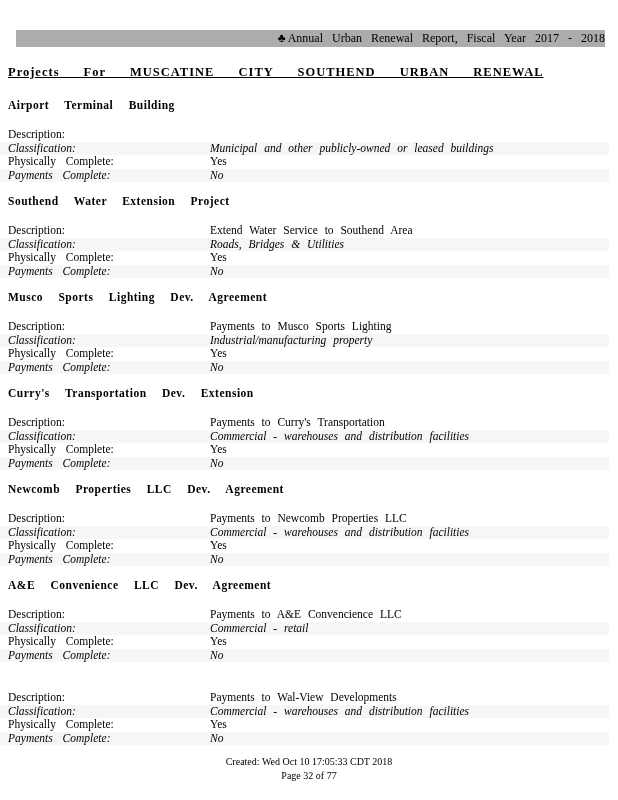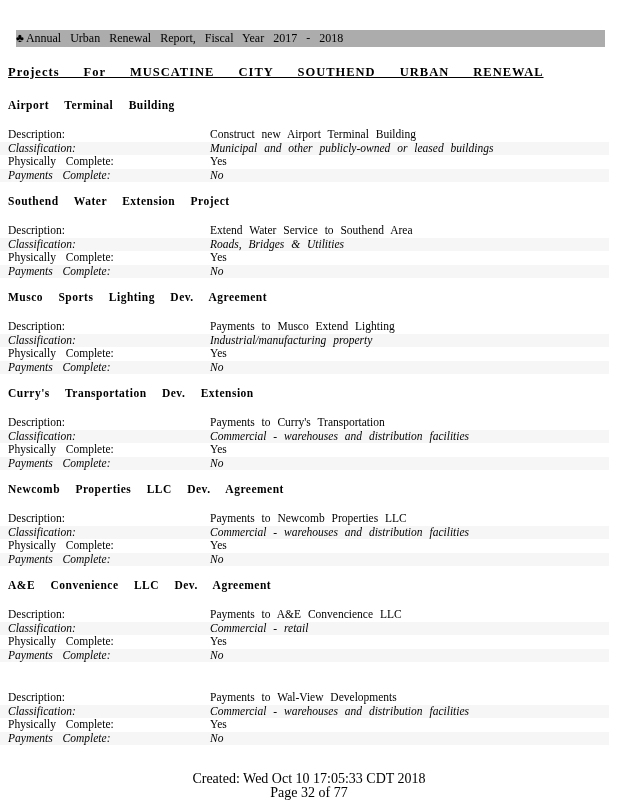--- a/index.html
+++ b/index.html
@@ -10,21 +10,21 @@
     font-family: "Liberation Serif", "DejaVu Serif", serif;
     color: #000000;
     overflow: hidden;
   }
   .page { position: absolute; inset: 0; width: 618px; height: 800px; background: #ffffff; }
 
   .titlebar {
     position: absolute; top: 30px; left: 16px;
     width: 589px; height: 17px;
     background: var(--titlebar-bg, #acacac);
-    text-align: left;
+    text-align: right;
     font-size: 12px; line-height: 17px;
     word-spacing: 6px;
     white-space: nowrap;
   }
   .titlebar .club { font-size: 12px; margin-right: 2px; letter-spacing: 0; word-spacing: 0; }
 
   .page-title {
     position: absolute; top: 65px; left: 8px;
     font-size: 12.5px; font-weight: bold;
     letter-spacing: 1px; word-spacing: 20px;
@@ -45,43 +45,42 @@
     display: flex; width: 609px; height: 13.5px;
     font-size: 11.5px; line-height: 13.5px;
     white-space: nowrap;
     gap: 40px;
   }
   .row.alt { background: var(--row-alt-bg, #f6f6f6); font-style: italic; }
   .row .lbl { flex: none; width: 170px; padding-left: 8px; word-spacing: 7px; }
   .row .val { word-spacing: 4px; }
 
   .footer {
-    position: absolute; top: 772px; left: 0; width: 618px;
-    text-align: center; font-size: 14px; line-height: 14px;
+    position: absolute; top: 755px; left: 0; width: 618px;
+    text-align: center; font-size: 10px; line-height: 14px;
   }
 </style>
 </head>
 <body>
 
 <div class="page">
 
   <div class="titlebar">
     <span class="club">♣</span><span>Annual Urban Renewal Report, Fiscal Year 2017 - 2018</span>
   </div>
 
   <div class="page-title">Projects For MUSCATINE CITY SOUTHEND URBAN RENEWAL</div>
 
   <div class="sections">
 
     <div class="section">
       <div class="proj-name">Airport Terminal Building</div>
       <div class="rows">
         <div class="row">
           <span class="lbl">Description:</span>
-          <span class="val">Construct new Airport Terminal Building</span>
         </div>
         <div class="row alt">
           <span class="lbl">Classification:</span>
           <span class="val">Municipal and other publicly-owned or leased buildings</span>
         </div>
         <div class="row">
           <span class="lbl">Physically Complete:</span>
           <span class="val">Yes</span>
         </div>
         <div class="row alt">
@@ -111,21 +110,21 @@
           <span class="val">No</span>
         </div>
       </div>
     </div>
 
     <div class="section">
       <div class="proj-name">Musco Sports Lighting Dev. Agreement</div>
       <div class="rows">
         <div class="row">
           <span class="lbl">Description:</span>
-          <span class="val">Payments to Musco Extend Lighting</span>
+          <span class="val">Payments to Musco Sports Lighting</span>
         </div>
         <div class="row alt">
           <span class="lbl">Classification:</span>
           <span class="val">Industrial/manufacturing property</span>
         </div>
         <div class="row">
           <span class="lbl">Physically Complete:</span>
           <span class="val">Yes</span>
         </div>
         <div class="row alt">

